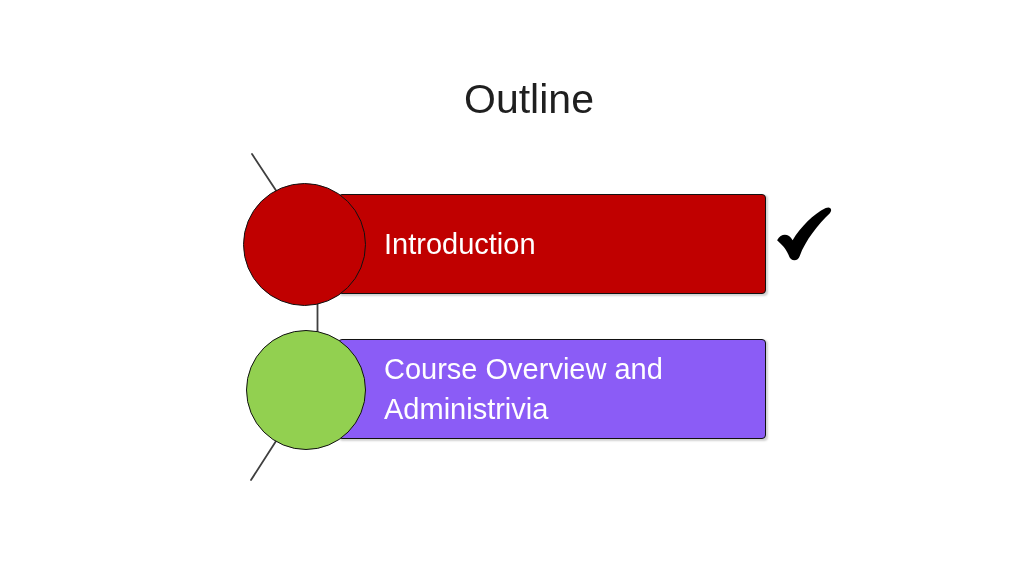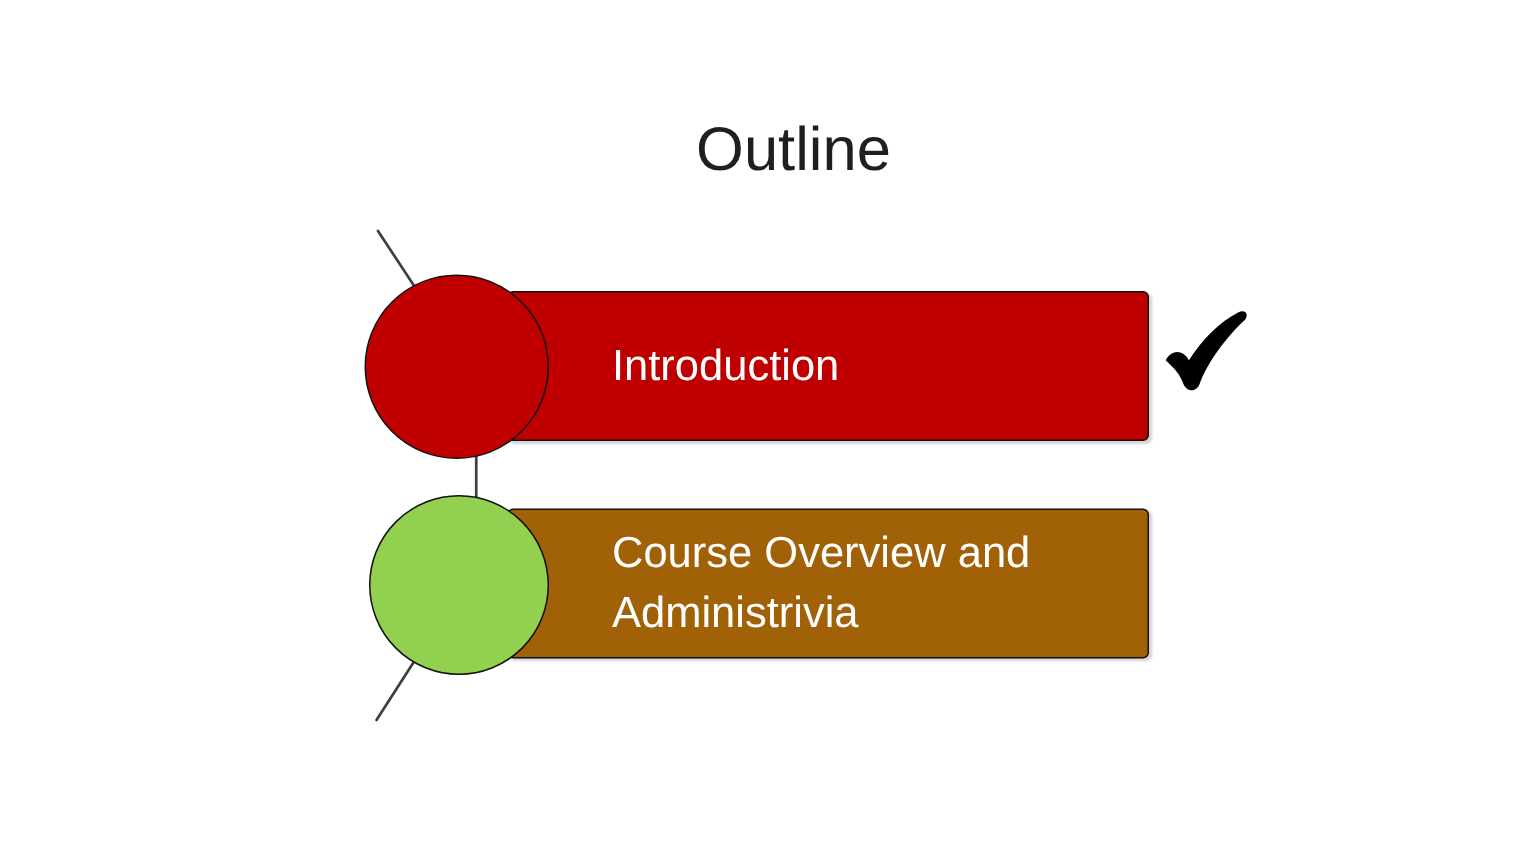--- a/index.html
+++ b/index.html
@@ -40,23 +40,23 @@
     height: 100px;
     box-sizing: border-box;
     border: 1.6px solid #111111;
     border-radius: 4px;
     display: flex;
     align-items: center;
     z-index: 2;
     box-shadow: 1.5px 1.5px 2px rgba(0,0,0,0.18);
   }
   .bar-red   { top: 194px; background: #C00000; }
-  .bar-green { top: 339px; background: #a16207; }
+  .bar-green { top: 339px; background: #8b5cf6; }
   .bar-label {
-    margin-left: 69px;
+    margin-left: 45px;
     max-width: 350px;
     font-size: 29px;
     line-height: 40px;
     color: #ffffff;
   }
   .node-circle {
     position: absolute;
     box-sizing: border-box;
     border: 1.6px solid #111111;
     border-radius: 50%;

